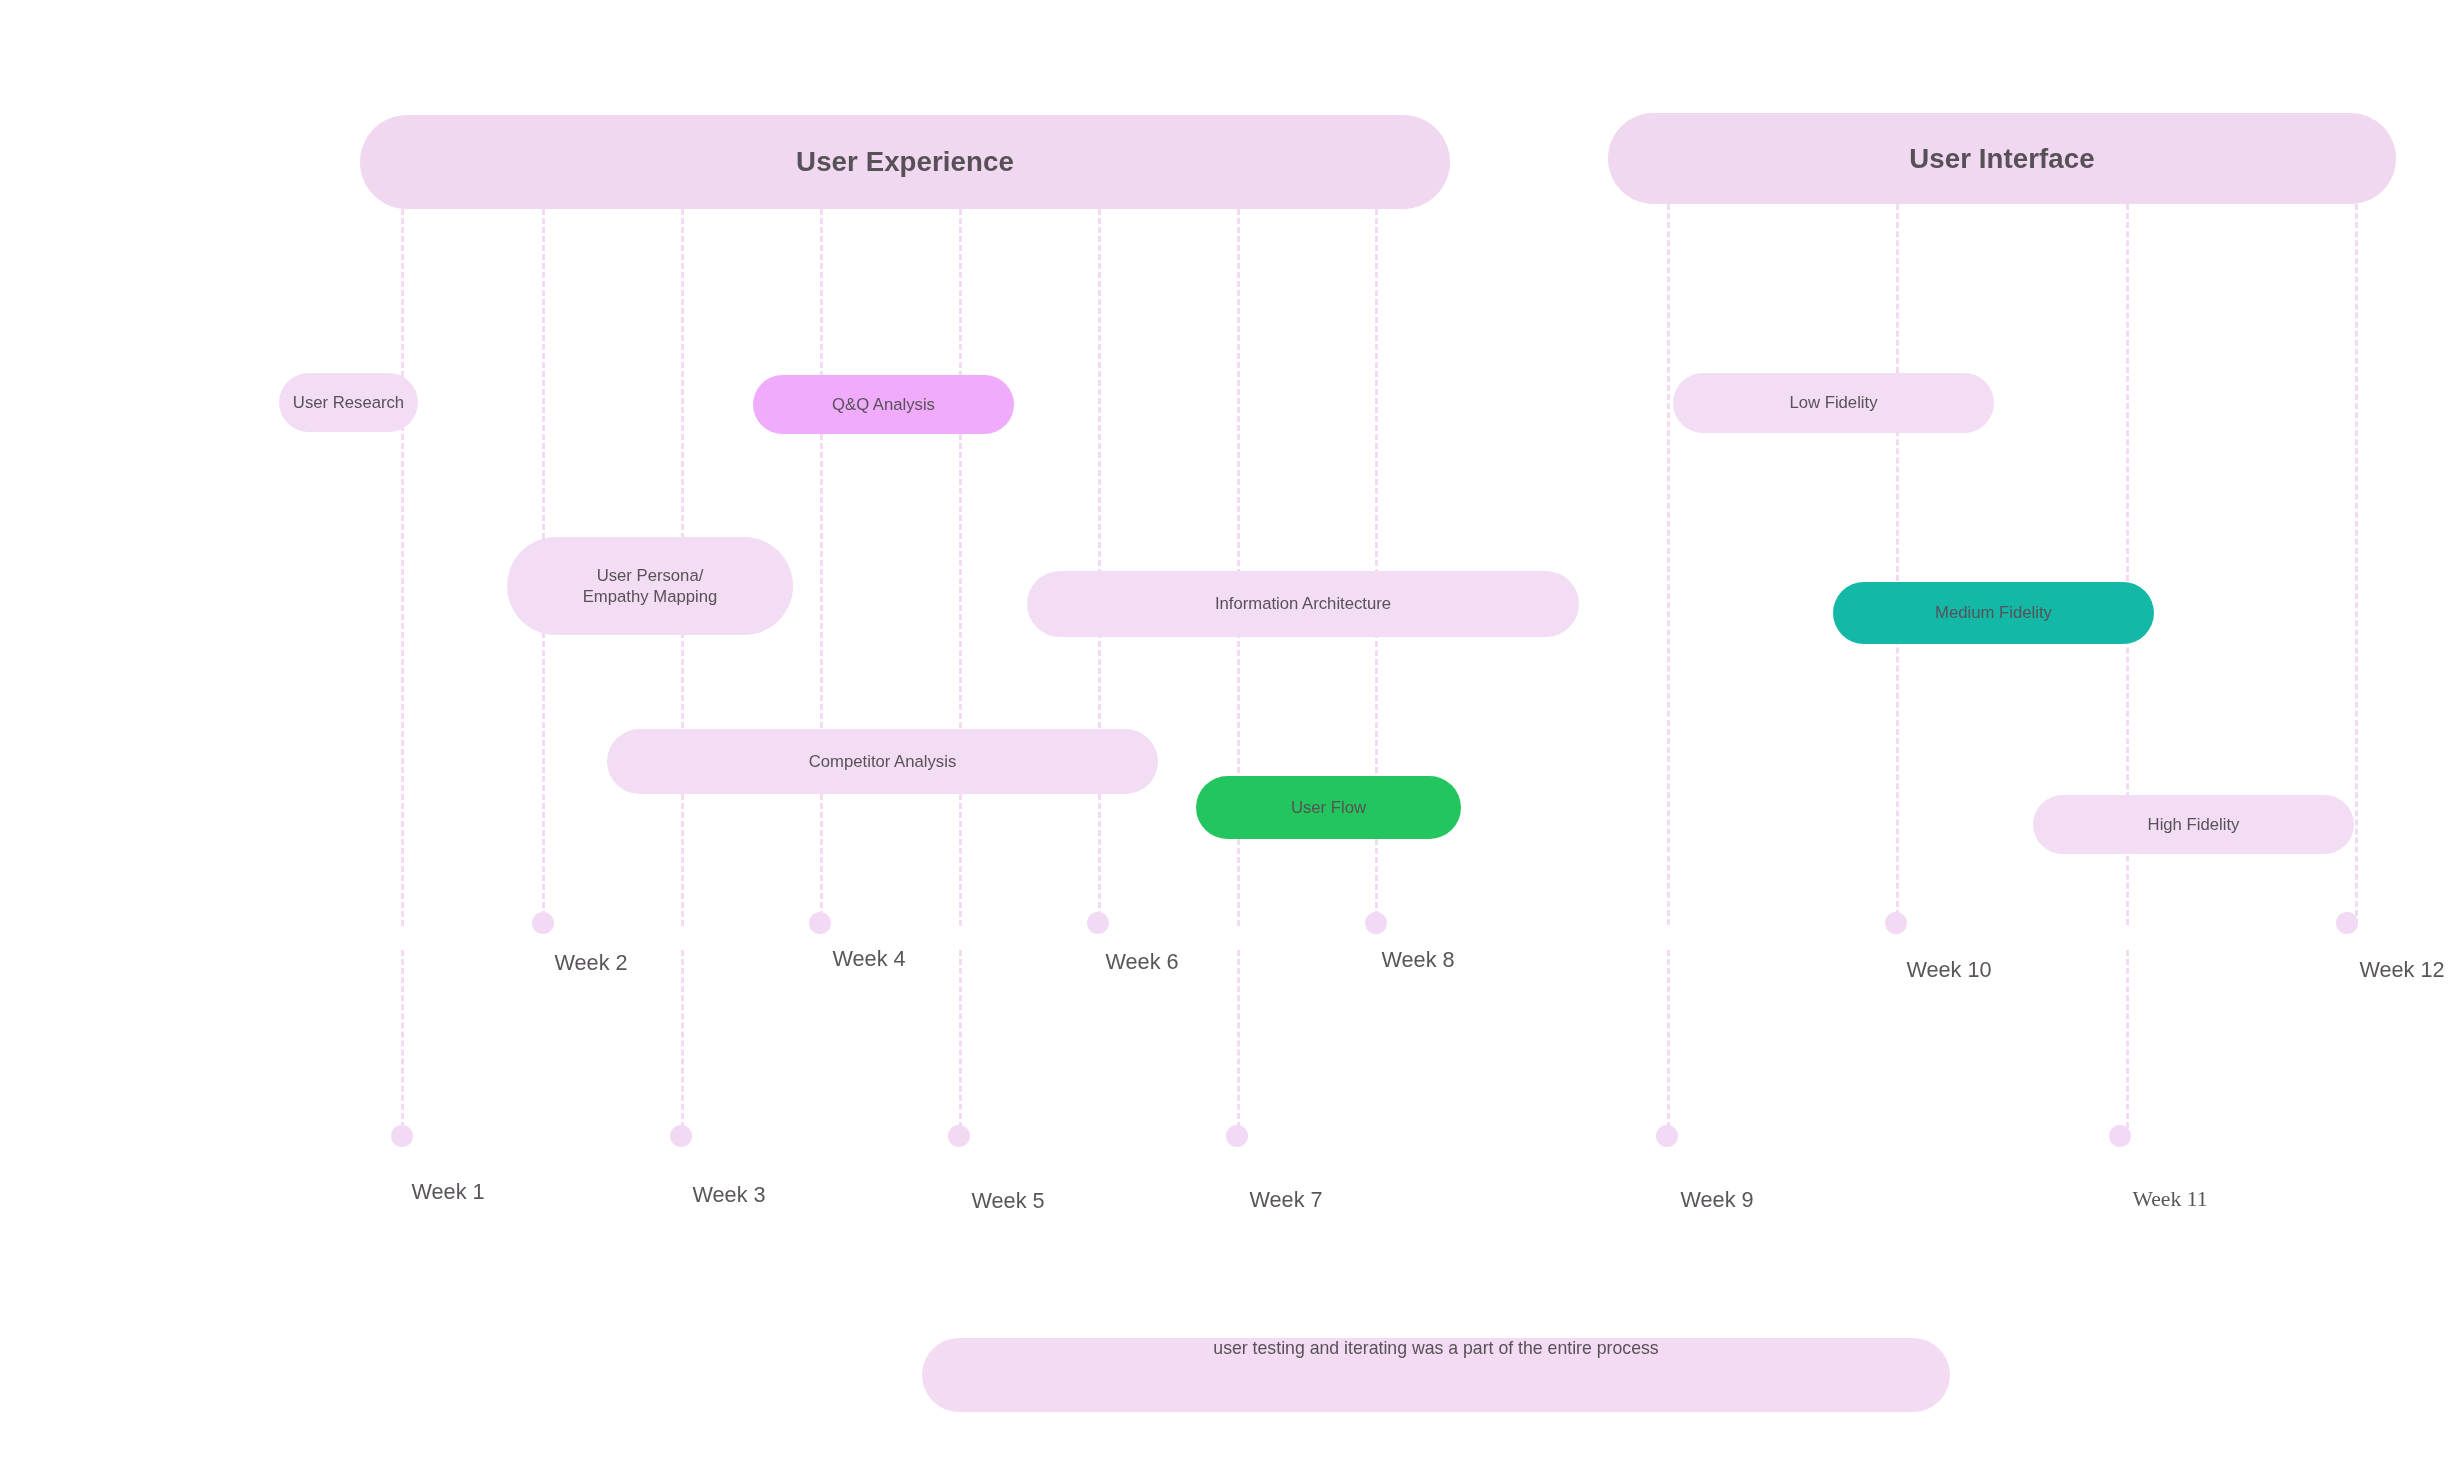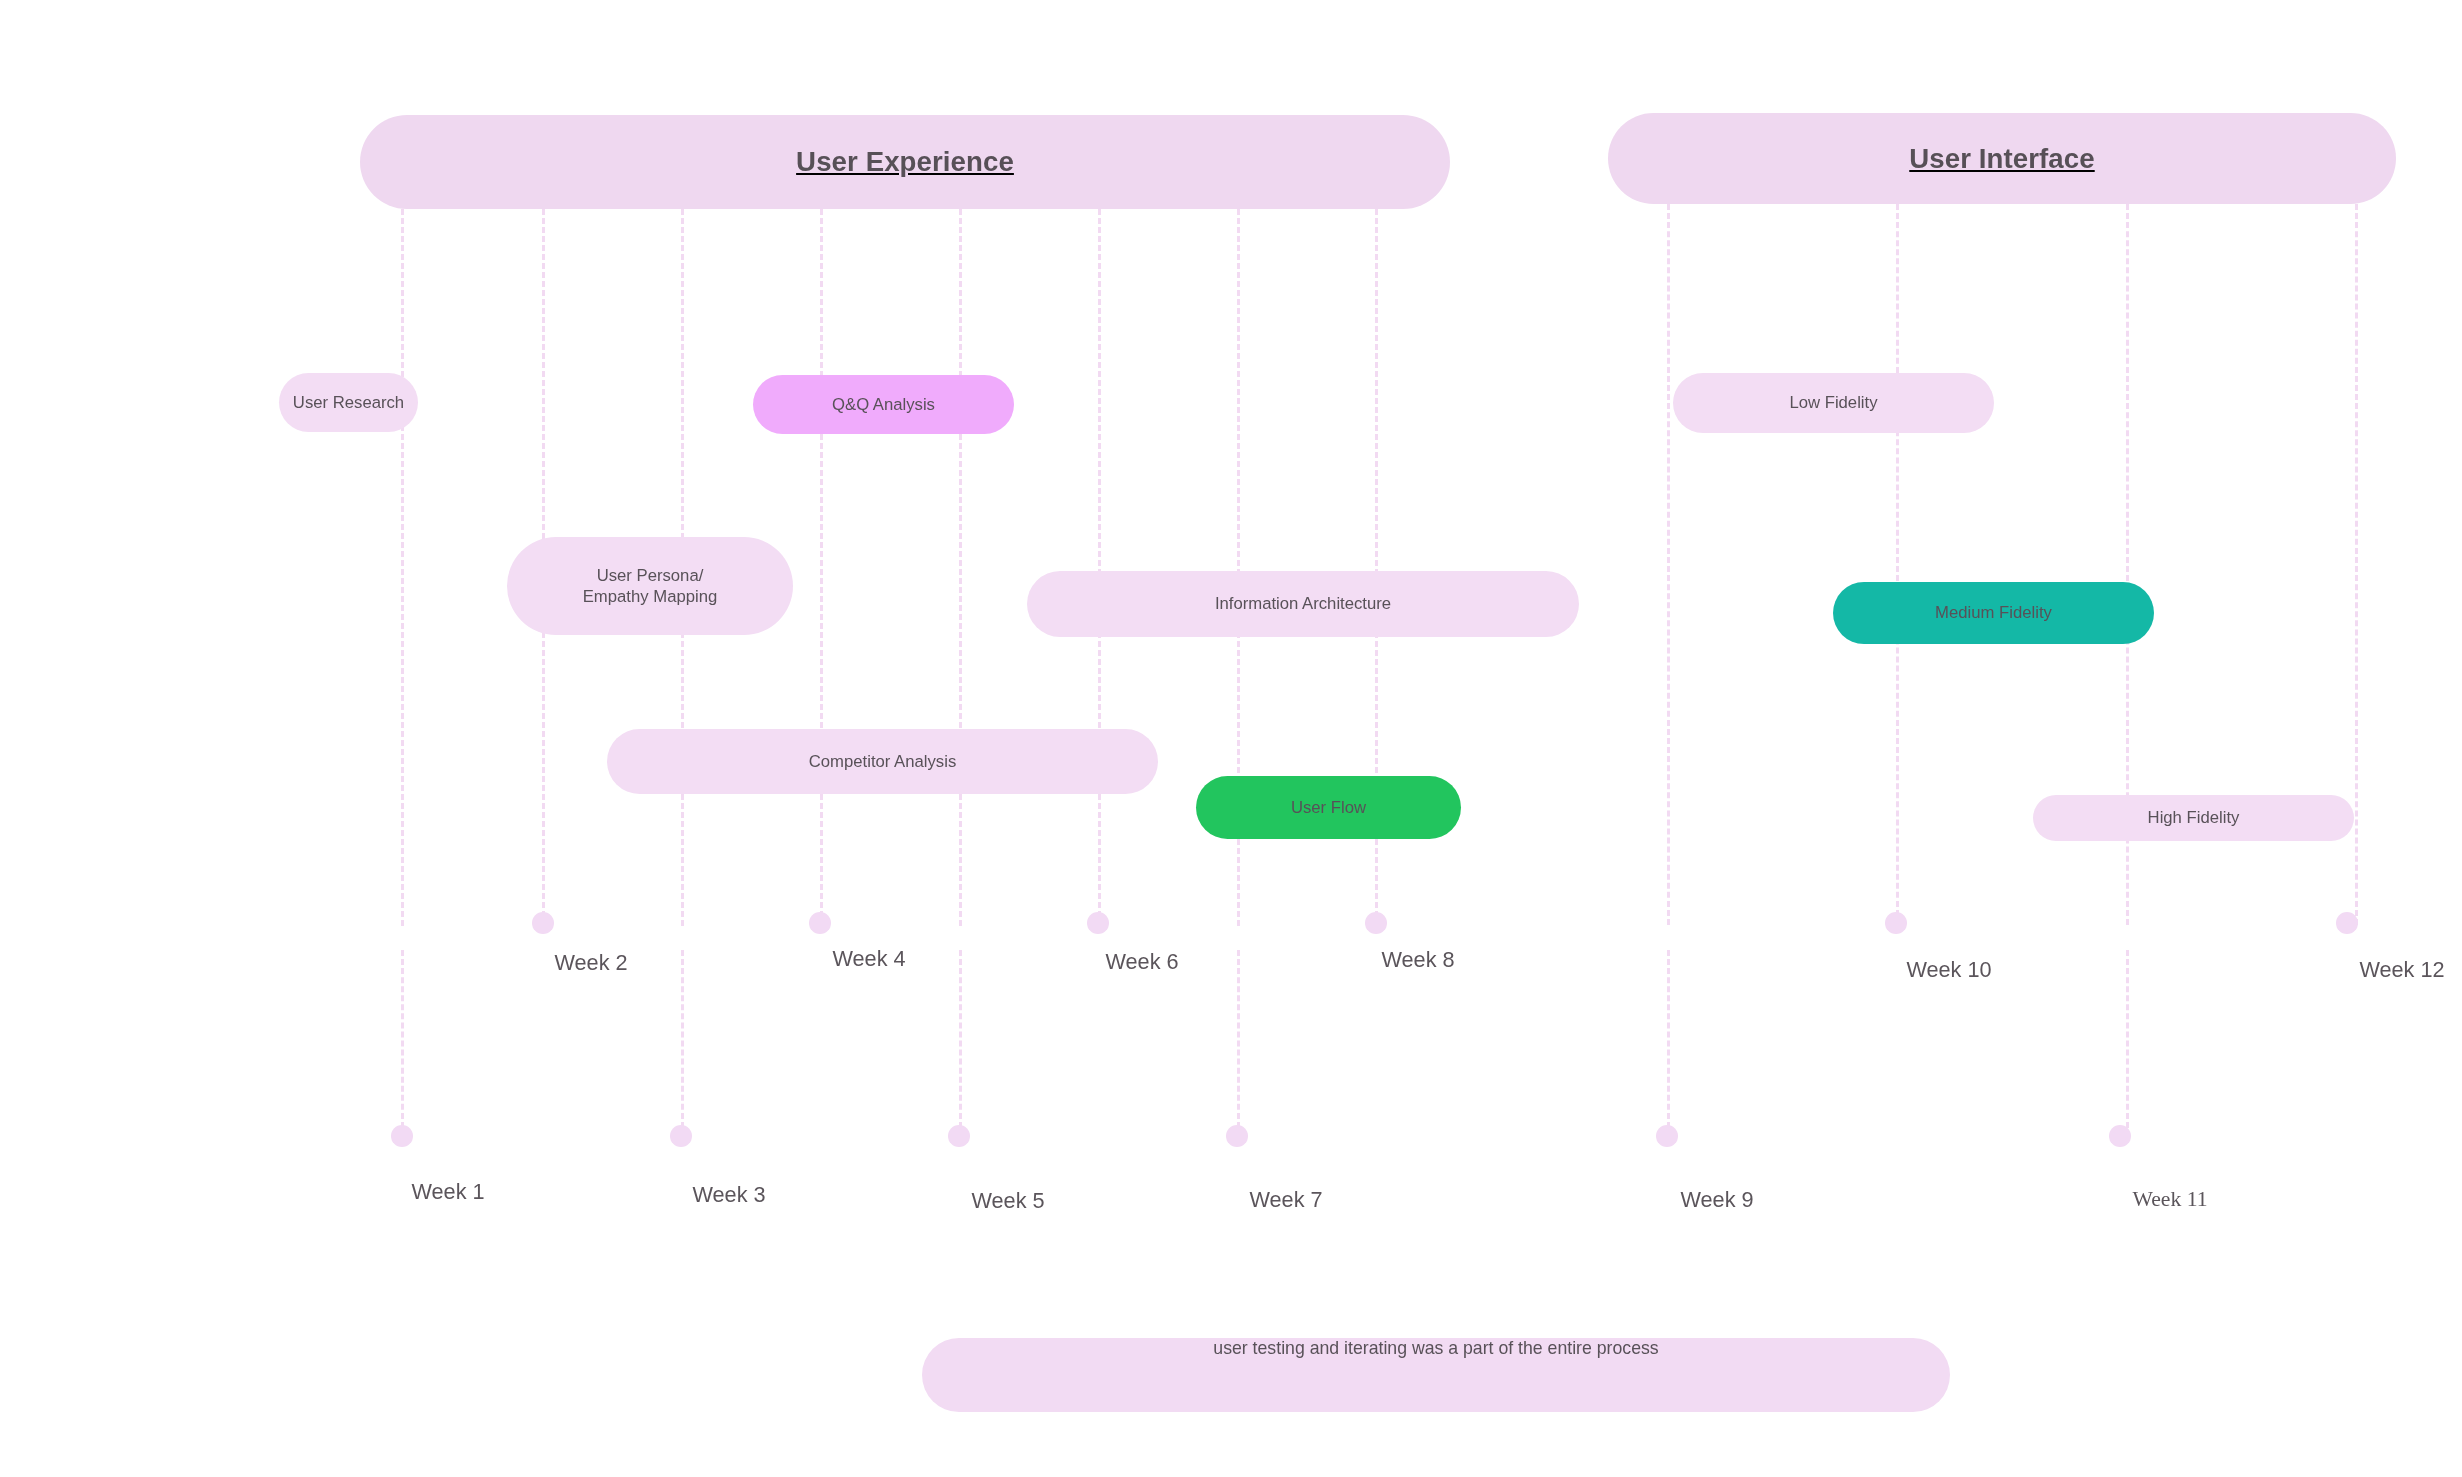--- a/index.html
+++ b/index.html
@@ -22,21 +22,20 @@
 
   
   .phase-bar {
     position: absolute;
     background: #efd8f0;
     border-radius: 4924px;
     display: flex;
     align-items: center;
     justify-content: center;
     box-sizing: border-box;
-    text-decoration: underline;
   }
   .phase-bar-label {
     font-size: 27.6px;
     font-weight: 700;
     color: #575057;
     letter-spacing: 0.1px;
     white-space: nowrap;
   }
 
   
@@ -153,21 +152,21 @@
       </div>
       <div class="task-pill" style="left: 1196px; top: 776px; width: 265px; height: 63px; background: #22c55e;">
         <span class="task-pill-label" style="color: rgb(88, 81, 88); font-size: 16.7px;">User Flow</span>
       </div>
       <div class="task-pill" style="left: 1673px; top: 373px; width: 321px; height: 60px; background: rgb(243, 221, 244);">
         <span class="task-pill-label" style="color: rgb(88, 81, 88); font-size: 16.7px;">Low Fidelity</span>
       </div>
       <div class="task-pill" style="left: 1833px; top: 538px; width: 321px; height: 62px; background: #14b8a6; margin-top: 44px;">
         <span class="task-pill-label" style="color: rgb(88, 81, 88); font-size: 16.7px;">Medium Fidelity</span>
       </div>
-      <div class="task-pill" style="left: 2033px; top: 795px; width: 321px; height: 46px; background: rgb(243, 221, 244);">
+      <div class="task-pill" style="left: 2033px; top: 795px; width: 321px; height: 59px; background: rgb(243, 221, 244);">
         <span class="task-pill-label" style="color: rgb(88, 81, 88); font-size: 16.7px;">High Fidelity</span>
       </div>
     </div>
 
   <div id="weeks-layer">
       <div class="week-dot" style="left: 532px; top: 912px; background: rgb(242, 218, 244);"></div>
       <div class="week-label" style="left: 591px; top: 950px; color: rgb(91, 85, 91);">Week 2</div>
       <div class="week-dot" style="left: 809px; top: 912px; background: rgb(242, 218, 244);"></div>
       <div class="week-label" style="left: 869px; top: 946px; color: rgb(91, 85, 91);">Week 4</div>
       <div class="week-dot" style="left: 1087px; top: 912px; background: rgb(242, 218, 244);"></div>

